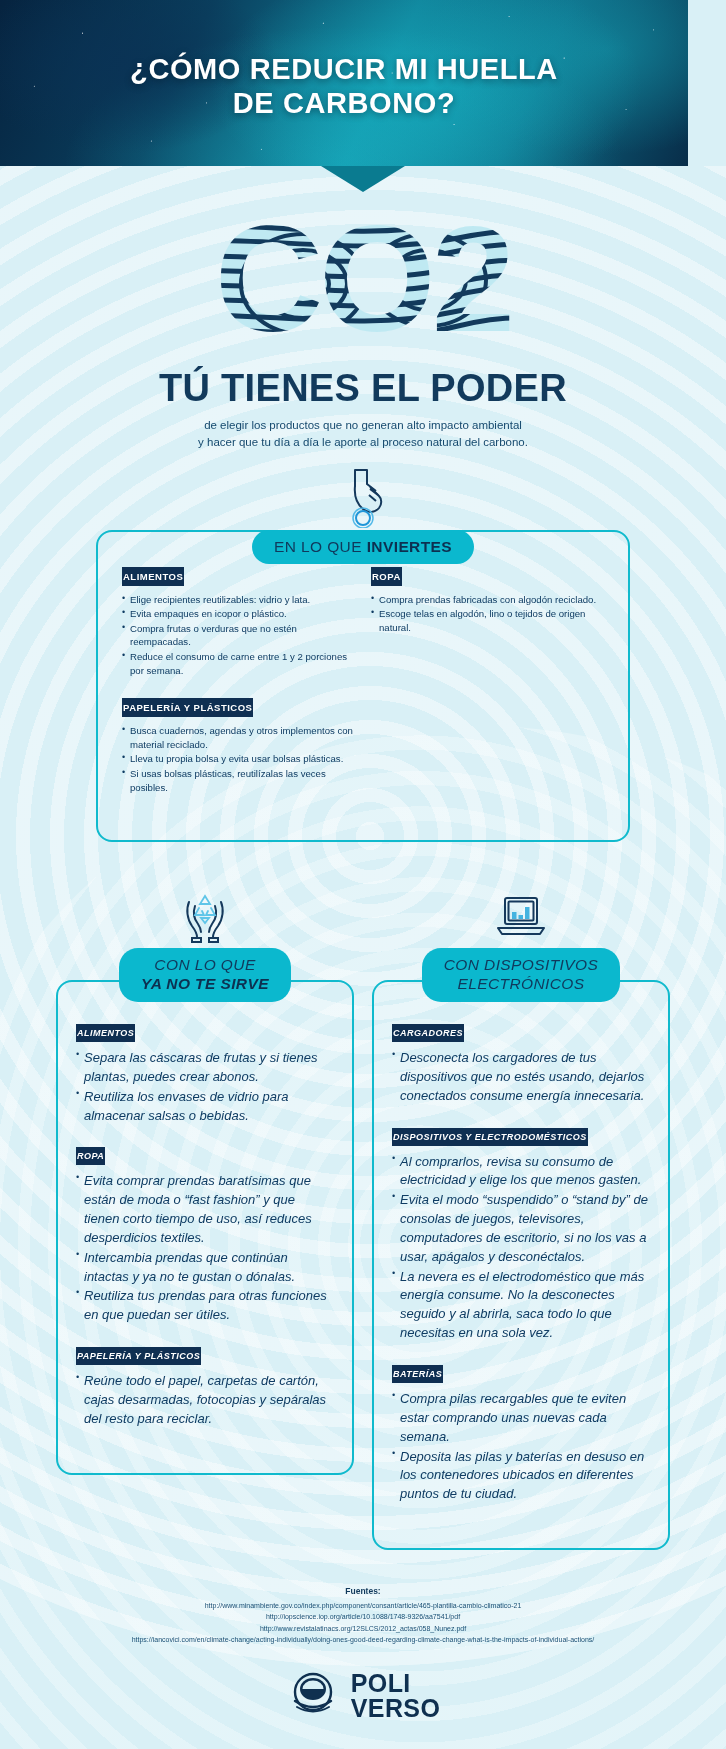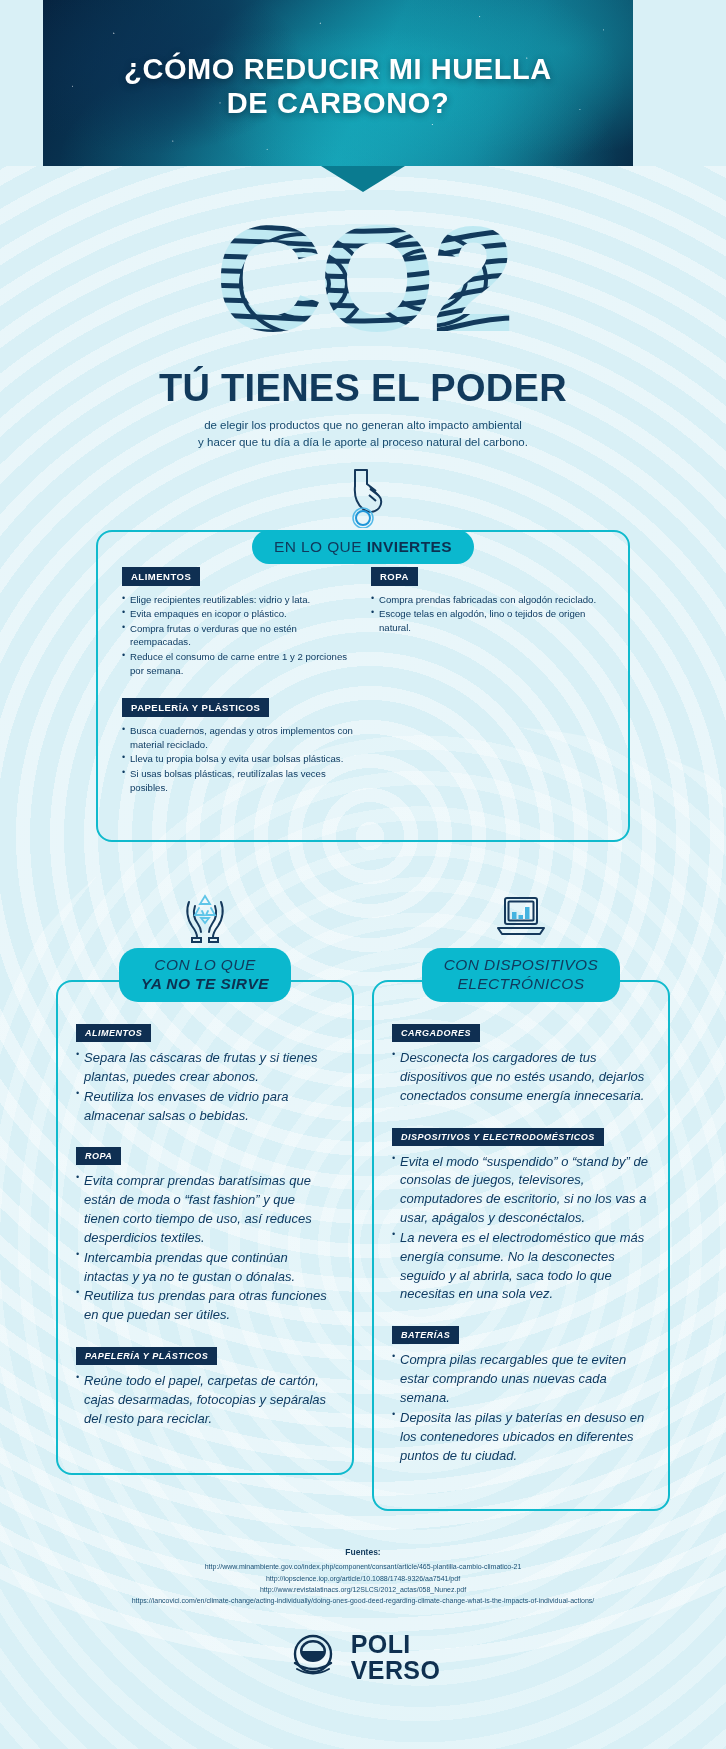--- a/index.html
+++ b/index.html
@@ -5,29 +5,28 @@
   * { margin:0; padding:0; box-sizing:border-box; }
   body {
     width:726px; height:1749px;
     font-family:"Liberation Sans", sans-serif;
     background:#d9f0f6;
     overflow:hidden;
     position:relative;
   }
   
   .hero {
-    position:relative; width:590px; height:166px;
+    position:relative; width:688px; height:166px;
     background:
       radial-gradient(ellipse 220px 130px at 18% 38%, rgba(10,50,85,.85), rgba(10,50,85,0) 70%),
       radial-gradient(ellipse 300px 170px at 62% 52%, rgba(24,190,205,.55), rgba(24,190,205,0) 72%),
       radial-gradient(ellipse 260px 150px at 88% 30%, rgba(20,150,170,.6), rgba(20,150,170,0) 70%),
       radial-gradient(ellipse 400px 200px at 50% 100%, rgba(30,200,215,.45), rgba(30,200,215,0) 70%),
       linear-gradient(115deg,#06233f 0%,#0a3f5e 28%,#107f97 55%,#0e6b86 75%,#082d49 100%);
     overflow:hidden;
-    margin-left:43px;
   }
   .stars { position:absolute; inset:0;
     background-image:
       radial-gradient(1px 1px at 12% 20%, rgba(255,255,255,.9), transparent),
       radial-gradient(1px 1px at 30% 62%, rgba(255,255,255,.7), transparent),
       radial-gradient(1px 1px at 47% 14%, rgba(255,255,255,.8), transparent),
       radial-gradient(1px 1px at 66% 75%, rgba(255,255,255,.75), transparent),
       radial-gradient(1px 1px at 82% 35%, rgba(255,255,255,.85), transparent),
       radial-gradient(1px 1px at 91% 66%, rgba(255,255,255,.6), transparent),
       radial-gradient(1px 1px at 22% 85%, rgba(255,255,255,.7), transparent),
@@ -95,21 +94,21 @@
   }
   .hdr-row { text-align:center; position:relative; height:0; }
   .hdr-float { position:relative; top:-20px; }
   .sec1 { margin:18px 96px 0 96px; }
   .sec1 .panel { padding:34px 24px 26px 24px; margin-top:-20px; }
   .cols { display:flex; gap:16px; }
   .col { flex:1; }
   .cat {
     display:inline-block; background:#0f2f52; color:#fff;
     font-size:9.5px; font-weight:bold; letter-spacing:.5px;
-    padding:4px 9px; margin-bottom:7px;
+    padding:4px 1px; margin-bottom:7px;
   }
   ul.bullets { list-style:none; margin:0 0 20px 0; }
   ul.bullets li {
     color:#0f3c63; font-size:9.6px; line-height:1.42;
     padding-left:8px; position:relative; margin-bottom:1px;
   }
   ul.bullets li::before {
     content:"•"; position:absolute; left:0; top:-1px; font-size:9px;
   }
   
@@ -311,20 +310,21 @@
       <div class="panel">
         <div>
           <span class="cat">CARGADORES</span>
           <ul class="bullets">
             <li>Desconecta los cargadores de tus dispositivos que no estés usando, dejarlos conectados consume energía innecesaria.</li>
           </ul>
         </div>
         <div>
           <span class="cat">DISPOSITIVOS Y ELECTRODOMÉSTICOS</span>
           <ul class="bullets">
+            <li>Al comprarlos, revisa su consumo de electricidad y elige los que menos gasten.</li>
             <li>Evita el modo “suspendido” o “stand by” de consolas de juegos, televisores, computadores de escritorio, si no los vas a usar, apágalos y desconéctalos.</li>
             <li>La nevera es el electrodoméstico que más energía consume. No la desconectes seguido y al abrirla, saca todo lo que necesitas en una sola vez.</li>
           </ul>
         </div>
         <div>
           <span class="cat">BATERÍAS</span>
           <ul class="bullets">
             <li>Compra pilas recargables que te eviten estar comprando unas nuevas cada semana.</li>
             <li>Deposita las pilas y baterías en desuso en los contenedores ubicados en diferentes puntos de tu ciudad.</li>
           </ul>

